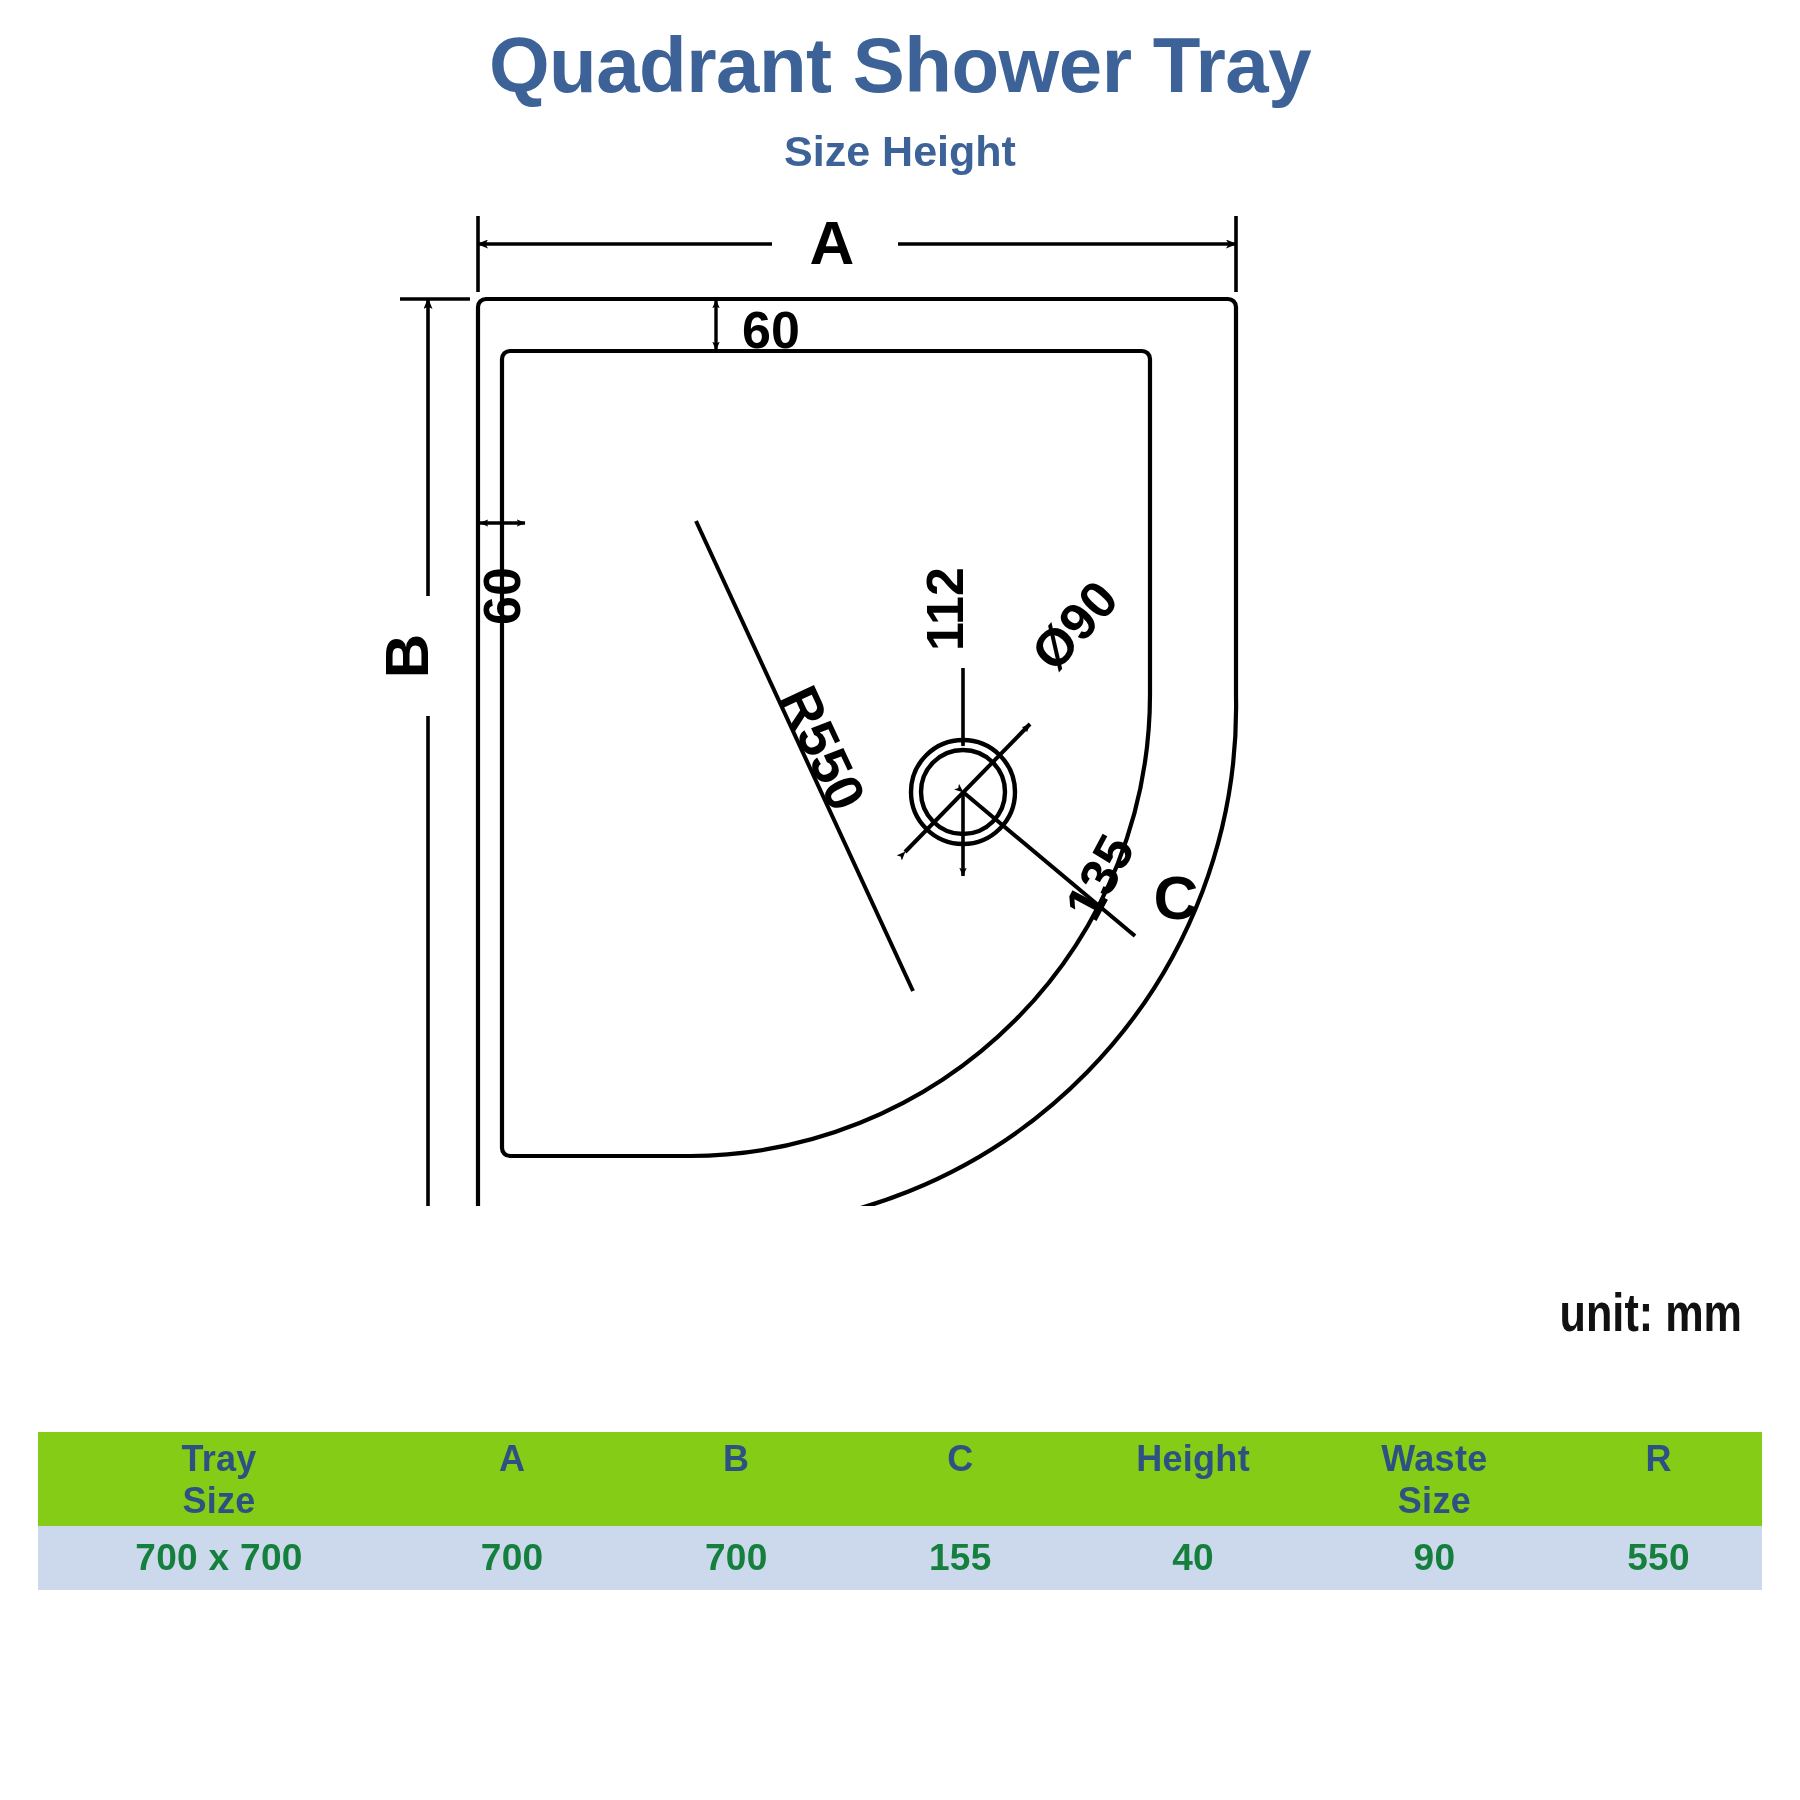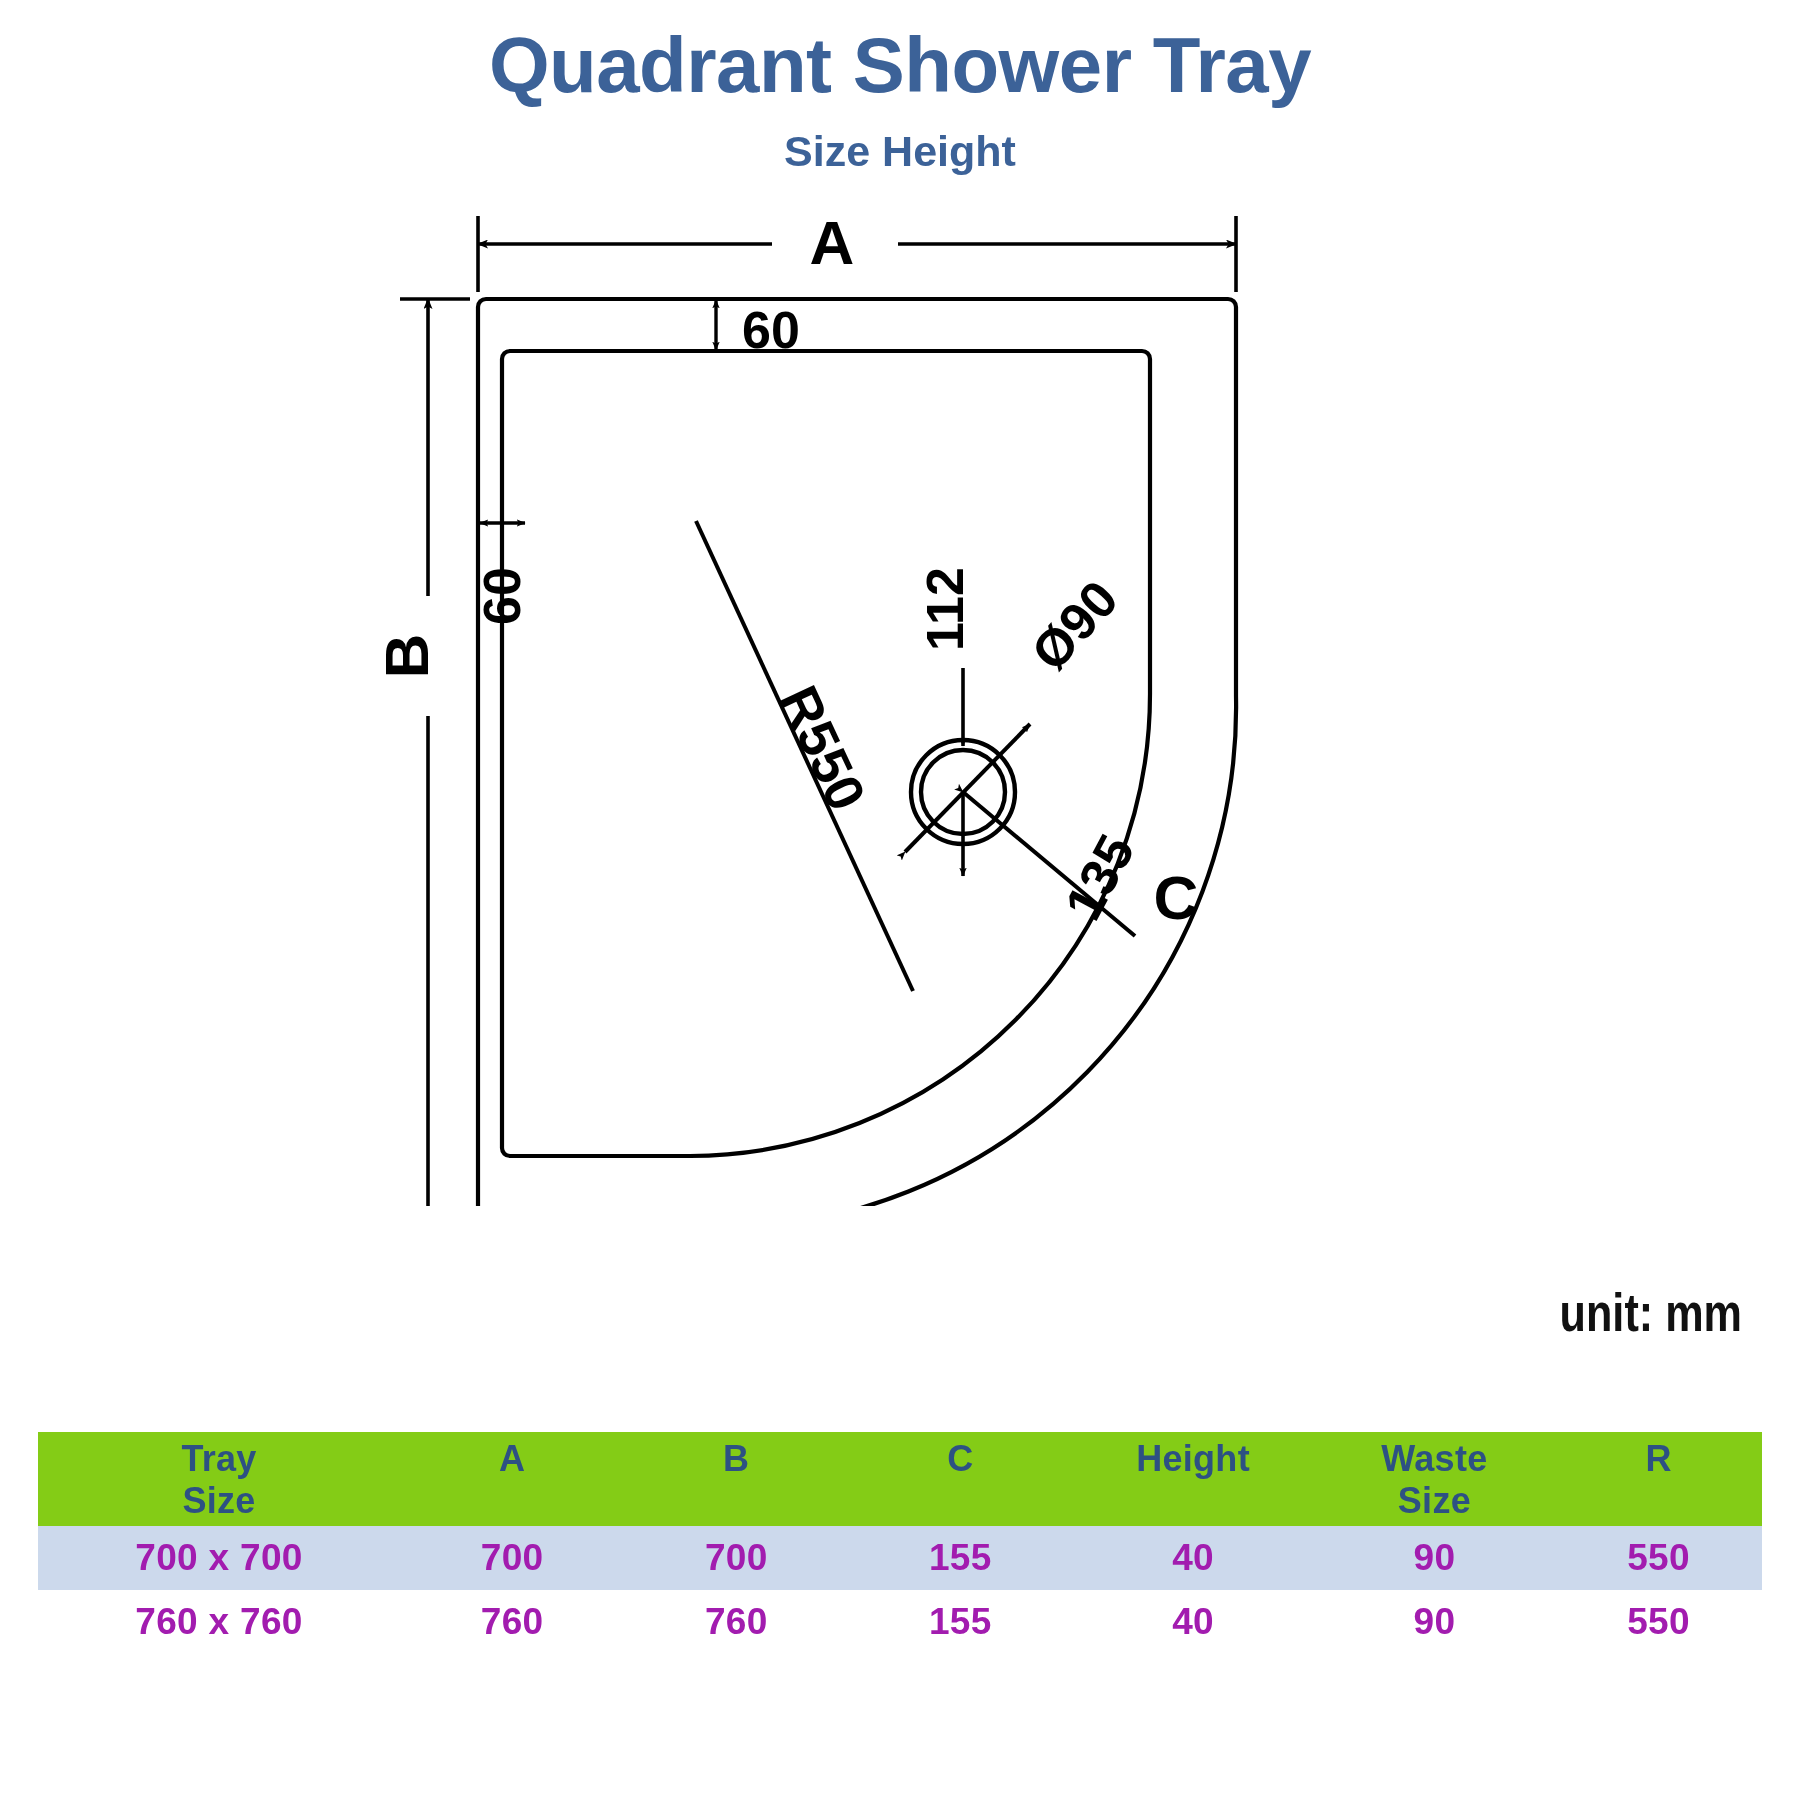--- a/index.html
+++ b/index.html
@@ -92,21 +92,21 @@
     padding: 0;
     height: 0;
   }
   .head-border {
     border-bottom: 6px solid #31538a;
     height: 0;
     line-height: 0;
     font-size: 0;
   }
   table.spec tbody td {
-    color: #a21caf;
+    color: #15803d;
     font-size: 37px;
     font-weight: bold;
     text-align: center;
     padding: 11px 0 11px 0;
     border: none;
     letter-spacing: 0.3px;
   }
   table.spec tbody tr.alt td { background: #ccd9ec; }
   table.spec tbody tr.plain td { background: #ffffff; }
   .foot-border {
@@ -261,27 +261,18 @@
     <tbody>
       <tr class="alt">
         <td>700 x 700</td>
         <td>700</td>
         <td>700</td>
         <td>155</td>
         <td>40</td>
         <td>90</td>
         <td>550</td>
       </tr>
-      <tr class="plain">
-        <td>760 x 760</td>
-        <td>760</td>
-        <td>760</td>
-        <td>155</td>
-        <td>40</td>
-        <td>90</td>
-        <td>550</td>
-      </tr>
       <tr>
         <td class="foot-border" colspan="7"></td>
       </tr>
     </tbody>
   </table>
 </div>
 
 </body></html>

